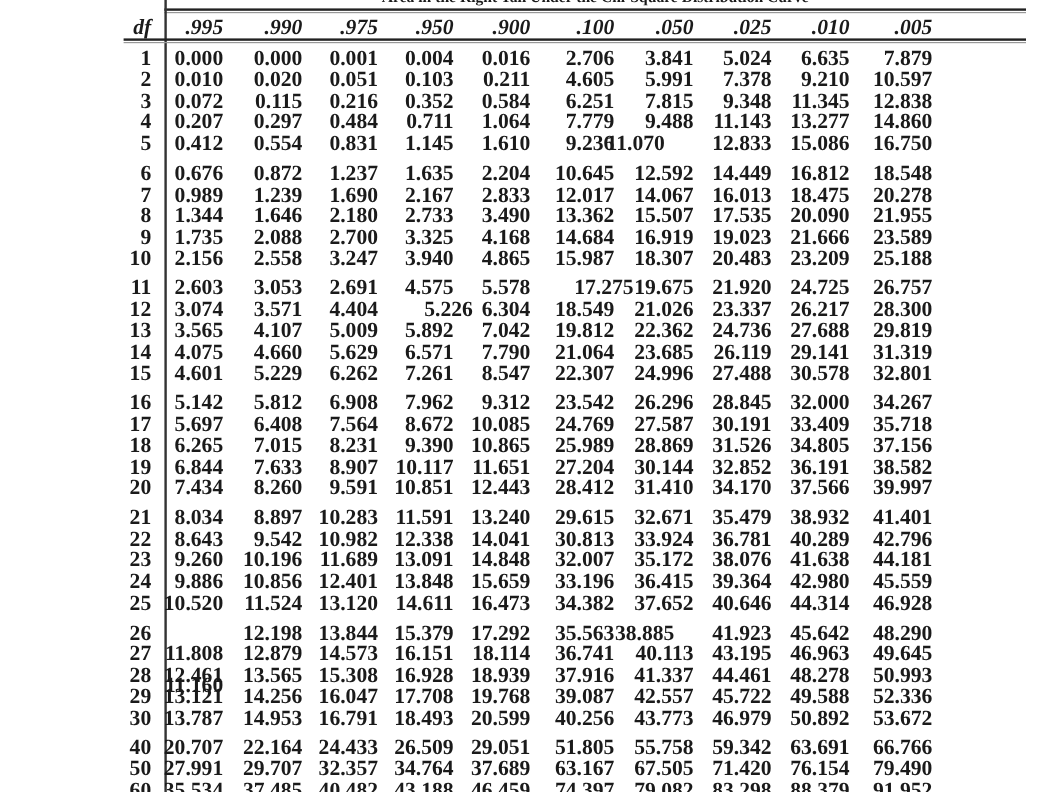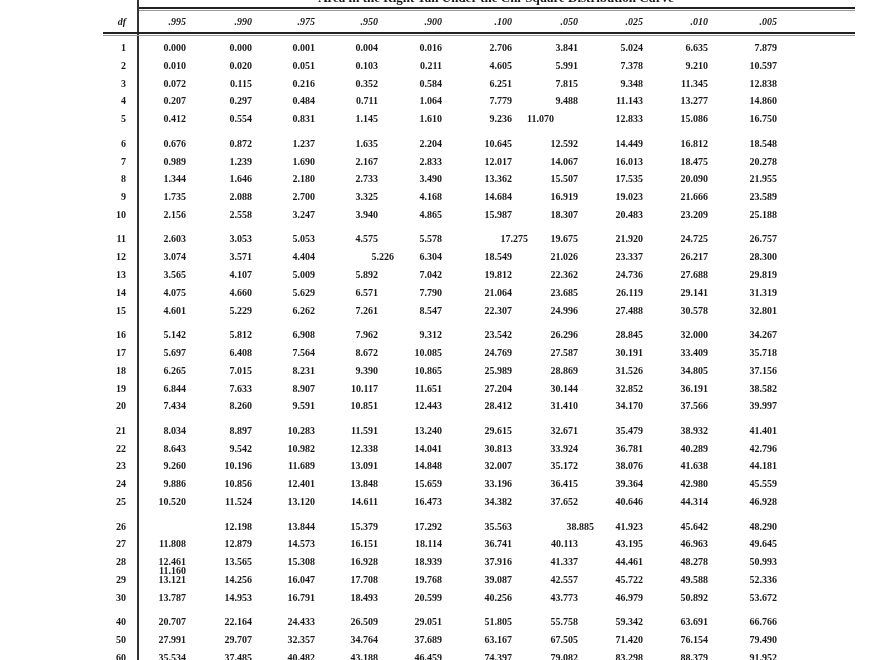--- a/index.html
+++ b/index.html
@@ -5,21 +5,21 @@
   html, body { margin: 0; padding: 0; background: #ffffff; }
   body { width: 880px; height: 660px; overflow: hidden; position: relative;
          font-family: "Liberation Serif", "DejaVu Serif", serif; color: #1a1a1a; }
   .title { position: absolute; left: 137px; width: 718px; top: -9px; height: 14px;
            text-align: center; font-size: 13px; font-weight: bold; line-height: 14px; }
   .vline { position: absolute; left: 137px; top: 0; width: 1.5px; height: 660px; background: #333; }
   .hline-top { position: absolute; left: 137px; width: 718px; top: 7px; height: 2px; background: #222; }
   .hline-top2 { position: absolute; left: 137px; width: 718px; top: 10px; height: 1px; background: #999; }
   .hline-head { position: absolute; left: 103px; width: 752px; top: 32px; height: 2px; background: #222; }
   .hline-head2 { position: absolute; left: 103px; width: 752px; top: 35px; height: 1px; background: #999; }
-  .row { position: absolute; left: 0; width: 880px; height: 18px; font-size: 10px;
+  .row { position: absolute; left: 0; width: 880px; height: 18px; font-size: 18px;
          font-weight: bold; line-height: 18px; }
   .cell { position: absolute; top: 0; text-align: right; white-space: nowrap; }
   .df { position: absolute; left: 100px; width: 26px; text-align: right; }
   .head .cell, .head .df { font-style: italic; }
 </style>
 </head>
 <body>
 
 <div>
   <div class="title">Area in the Right Tail Under the Chi-Square Distribution Curve</div>
@@ -171,21 +171,21 @@
         <span class="cell" style="left: 442px; width: 70px;">15.987</span>
         <span class="cell" style="left: 508px; width: 70px;">18.307</span>
         <span class="cell" style="left: 573px; width: 70px;">20.483</span>
         <span class="cell" style="left: 638px; width: 70px;">23.209</span>
         <span class="cell" style="left: 707px; width: 70px;">25.188</span>
       </div>
       <div class="row" style="top: 230.4px;">
         <span class="df">11</span>
         <span class="cell" style="left: 116px; width: 70px;">2.603</span>
         <span class="cell" style="left: 182px; width: 70px;">3.053</span>
-        <span class="cell" style="left: 245px; width: 70px;">5.053</span>
+        <span class="cell" style="left: 245px; width: 70px;">2.691</span>
         <span class="cell" style="left: 308px; width: 70px;">4.575</span>
         <span class="cell" style="left: 372px; width: 70px;">5.578</span>
         <span class="cell" style="left: 458px; width: 70px;">17.275</span>
         <span class="cell" style="left: 508px; width: 70px;">19.675</span>
         <span class="cell" style="left: 573px; width: 70px;">21.920</span>
         <span class="cell" style="left: 638px; width: 70px;">24.725</span>
         <span class="cell" style="left: 707px; width: 70px;">26.757</span>
       </div>
       <div class="row" style="top: 248.2px;">
         <span class="df">12</span>
@@ -370,21 +370,21 @@
         <span class="cell" style="left: 707px; width: 70px;">46.928</span>
       </div>
       <div class="row" style="top: 517.5px;">
         <span class="df">26</span>
         <span class="cell" style="left: 116px; width: 70px; margin-top: 44px;">11.160</span>
         <span class="cell" style="left: 182px; width: 70px;">12.198</span>
         <span class="cell" style="left: 245px; width: 70px;">13.844</span>
         <span class="cell" style="left: 308px; width: 70px;">15.379</span>
         <span class="cell" style="left: 372px; width: 70px;">17.292</span>
         <span class="cell" style="left: 442px; width: 70px;">35.563</span>
-        <span class="cell" style="left: 524px; width: 70px; font-family: Liberation Serif, serif;">38.885</span>
+        <span class="cell" style="left: 492px; width: 70px; font-family: Liberation Serif, serif;">38.885</span>
         <span class="cell" style="left: 573px; width: 70px;">41.923</span>
         <span class="cell" style="left: 638px; width: 70px;">45.642</span>
         <span class="cell" style="left: 707px; width: 70px;">48.290</span>
       </div>
       <div class="row" style="top: 535.3px;">
         <span class="df">27</span>
         <span class="cell" style="left: 116px; width: 70px;">11.808</span>
         <span class="cell" style="left: 182px; width: 70px;">12.879</span>
         <span class="cell" style="left: 245px; width: 70px;">14.573</span>
         <span class="cell" style="left: 308px; width: 70px;">16.151</span>

